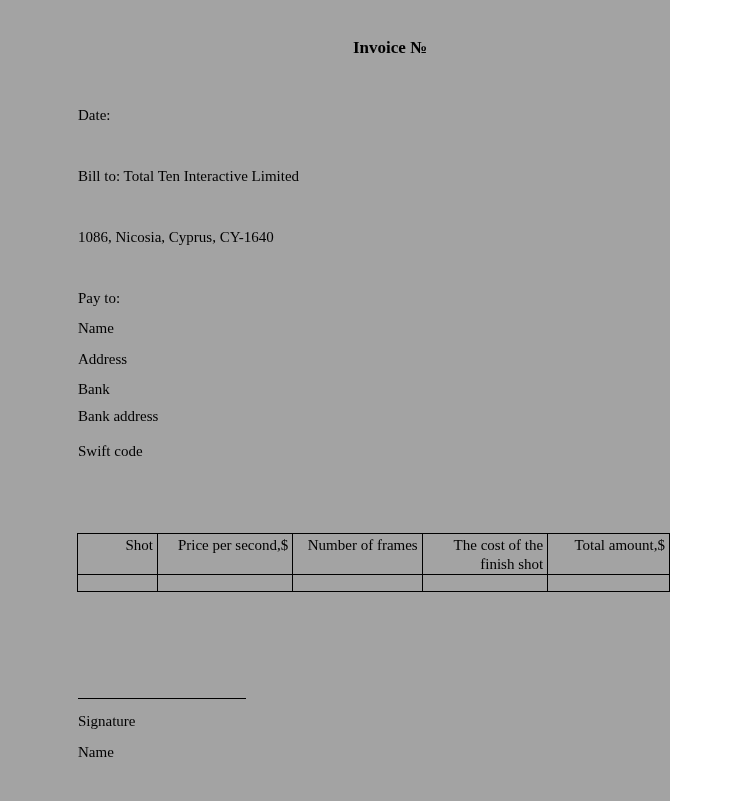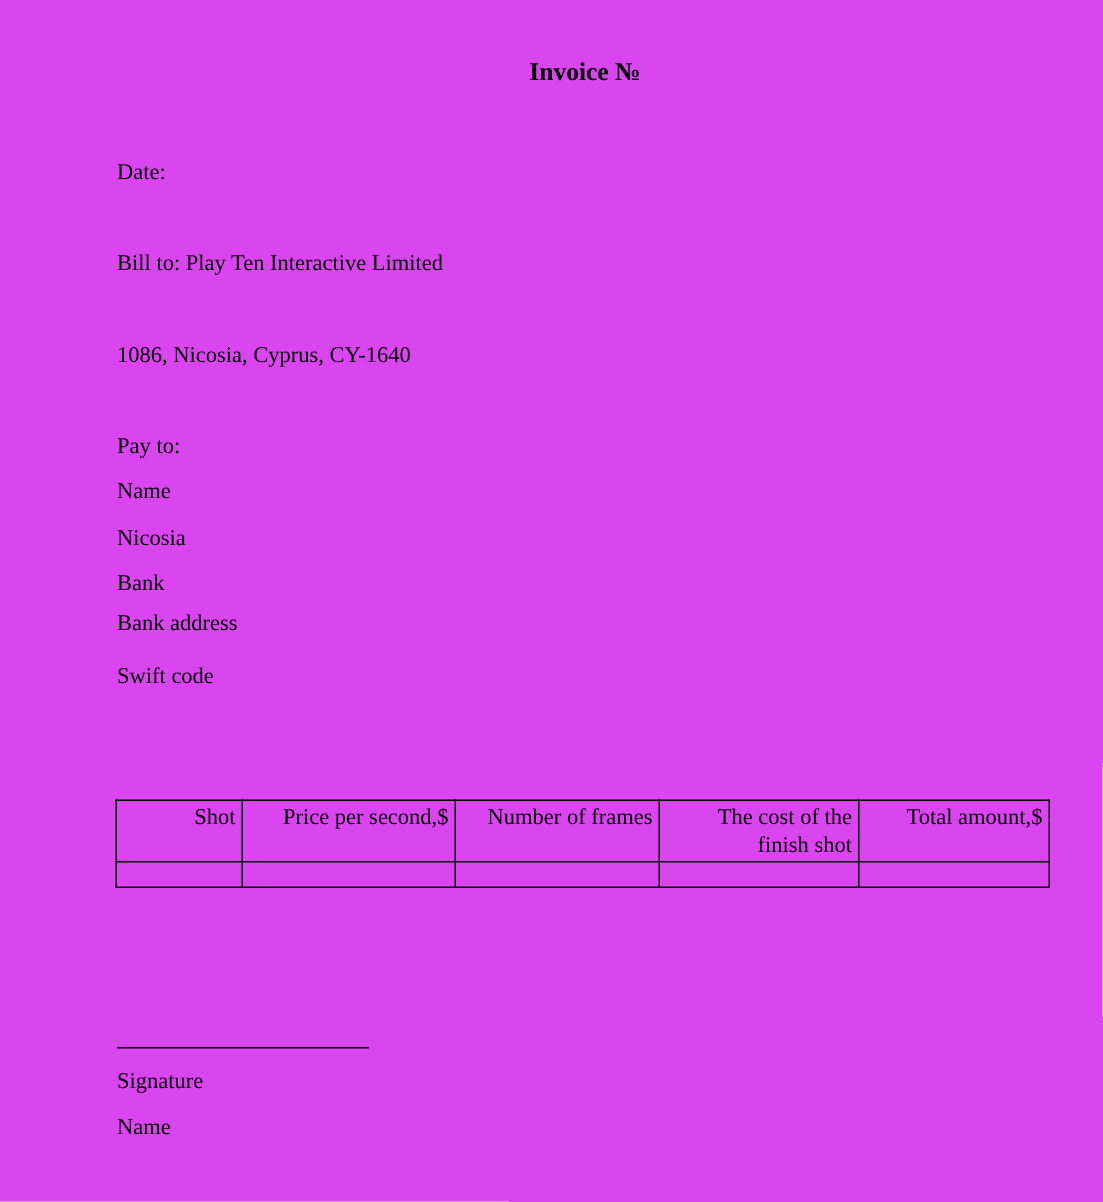--- a/index.html
+++ b/index.html
@@ -1,39 +1,39 @@
 <!DOCTYPE html>
 <html><head>
 <meta charset="utf-8">
 <style>
   body { margin:0; background:#ffffff; }
-  .page { position:relative; width:735px; height:801px; background:#d946ef; font-family:"Liberation Serif", serif; color:#000; font-size:15px; }
+  .page { position:relative; width:670px; height:801px; background:#a3a3a3; font-family:"Liberation Serif", serif; color:#000; font-size:15px; }
   .t { position:absolute; left:78px; white-space:nowrap; }
   .title { position:absolute; top:38px; left:0; width:780px; text-align:center; font-weight:bold; font-size:17px; }
   .sp { text-decoration: underline wavy #d02020; text-decoration-thickness:1px; text-underline-offset:3px; }
   table { position:absolute; left:77px; top:533px; border-collapse:collapse; font-family:"Liberation Serif", serif; font-size:15px; }
   td { border:1px solid #000; text-align:right; vertical-align:top; padding:2px 4px 0 4px; line-height:19px; }
   .hrow td { height:33px; }
   .erow td { height:16px; padding:0; }
   .sigline { position:absolute; left:78px; top:698px; width:168px; border-top:1px solid #000; }
 </style>
 </head>
 <body>
 
 <div class="page">
   <div class="title">Invoice №</div>
 
   <div class="t" style="top:107px">Date:</div>
 
-  <div class="t" style="top:168px">Bill to: Play Ten Interactive Limited</div>
+  <div class="t" style="top:168px">Bill to: Total Ten Interactive Limited</div>
   <div class="t" style="top:229px">1086, Nicosia, Cyprus, CY-1640</div>
 
   <div class="t" style="top:290px">Pay to:</div>
   <div class="t" style="top:320px">Name</div>
-  <div class="t" style="top:351px">Nicosia</div>
+  <div class="t" style="top:351px">Address</div>
   <div class="t" style="top:381px">Bank</div>
   <div class="t" style="top:408px">Bank address</div>
   <div class="t" style="top:443px">Swift code</div>
 
   <table>
     <tbody>
         <tr class="hrow">
       <td style="width:75px">Shot</td>
       <td style="width:133px">Price per second,$</td>
       <td style="width:127px">Number of frames</td>

